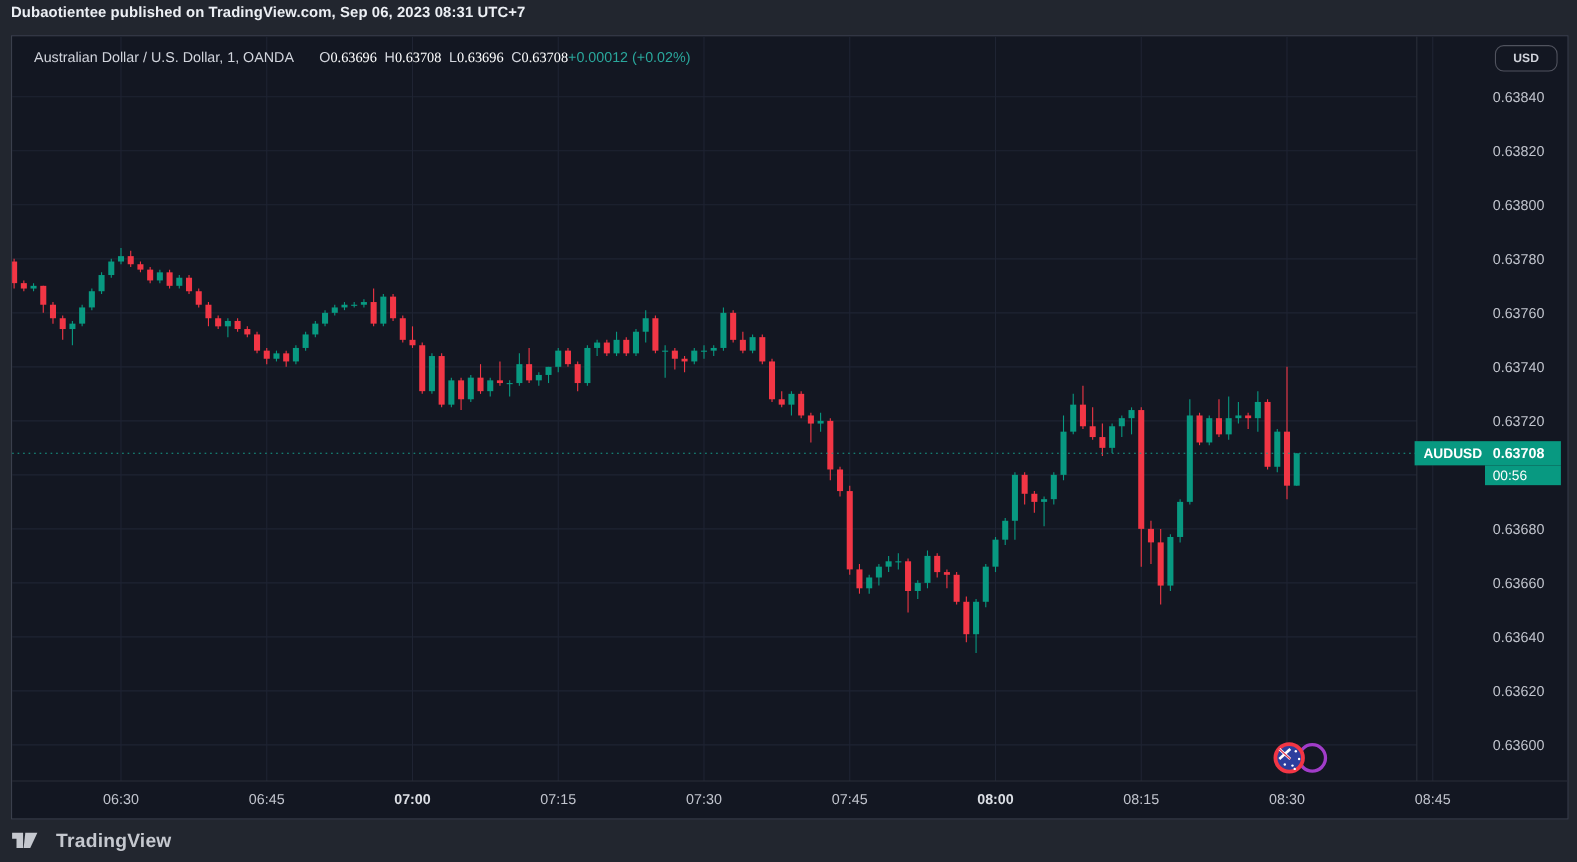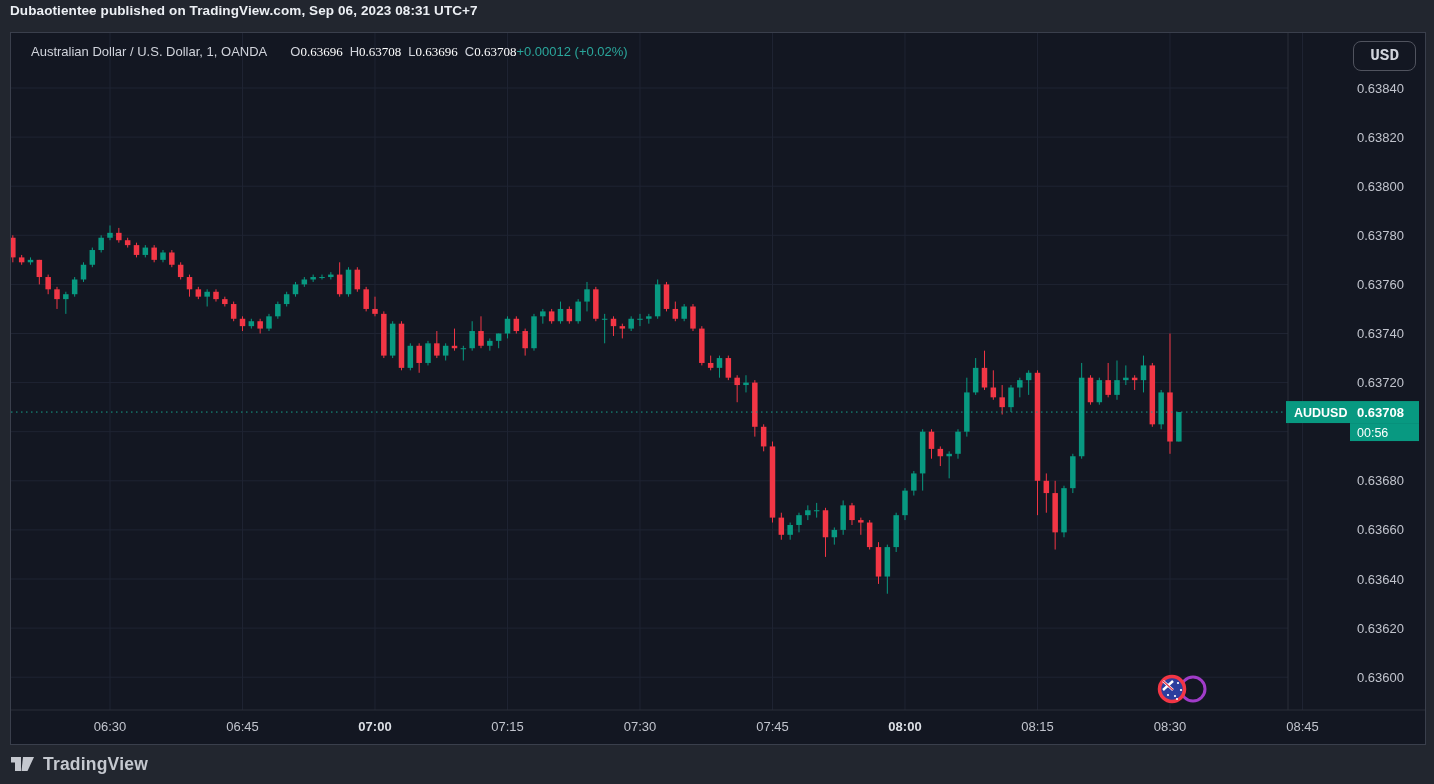--- a/index.html
+++ b/index.html
@@ -22,25 +22,25 @@
     position:absolute;left:20px;top:11px;z-index:5;
     font-size:13px;color:#d1d4dc;white-space:nowrap;
   }
   .legend .sym{color:#d1d4dc;margin-right:16px;}
   .legend .olbl{color:#d1d4dc;margin-left:7px;}
   .legend .oval{color:#ffffff;font-family:Liberation Serif, serif;}
   .legend .chg{color:#2aa79c;margin-left:0;}
   .usd-btn{
     position:absolute;right:9px;top:8px;z-index:5;
     padding:5px 16px;border:1px solid #50535e;border-radius:8px;
-    color:#d1d4dc;font-size:16px;font-weight:bold;background:transparent;cursor:pointer;
-    font-family:Liberation Mono, monospace;
+    color:#d1d4dc;font-size:11px;font-weight:bold;background:transparent;cursor:pointer;
+    font-family:Liberation Sans, sans-serif;
   }
   .footer{
-    position:absolute;left:10px;top:748px;height:32px;display:flex;align-items:center;gap:8px;
+    position:absolute;left:10px;top:748px;height:32px;display:flex;align-items:center;gap:16px;
   }
   .footer .brand{color:#c5c8cf;font-size:17.5px;font-weight:bold;letter-spacing:.2px;}
   text{font-family:"Liberation Sans","DejaVu Sans",sans-serif;}
 </style>
 </head>
 <body>
 
 <div class="banner">
   <span>Dubaotientee published on TradingView.com, Sep 06, 2023 08:31 UTC+7</span>
 </div>

